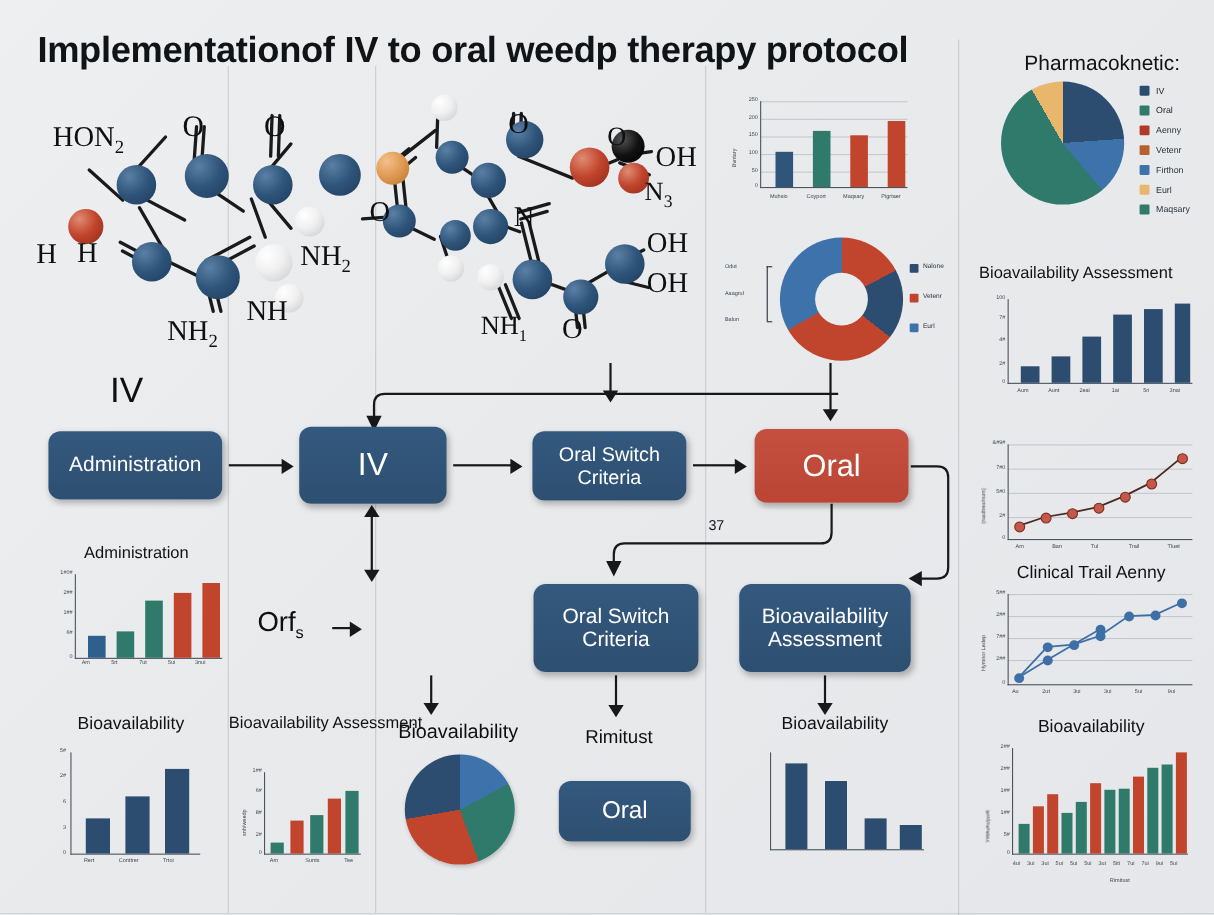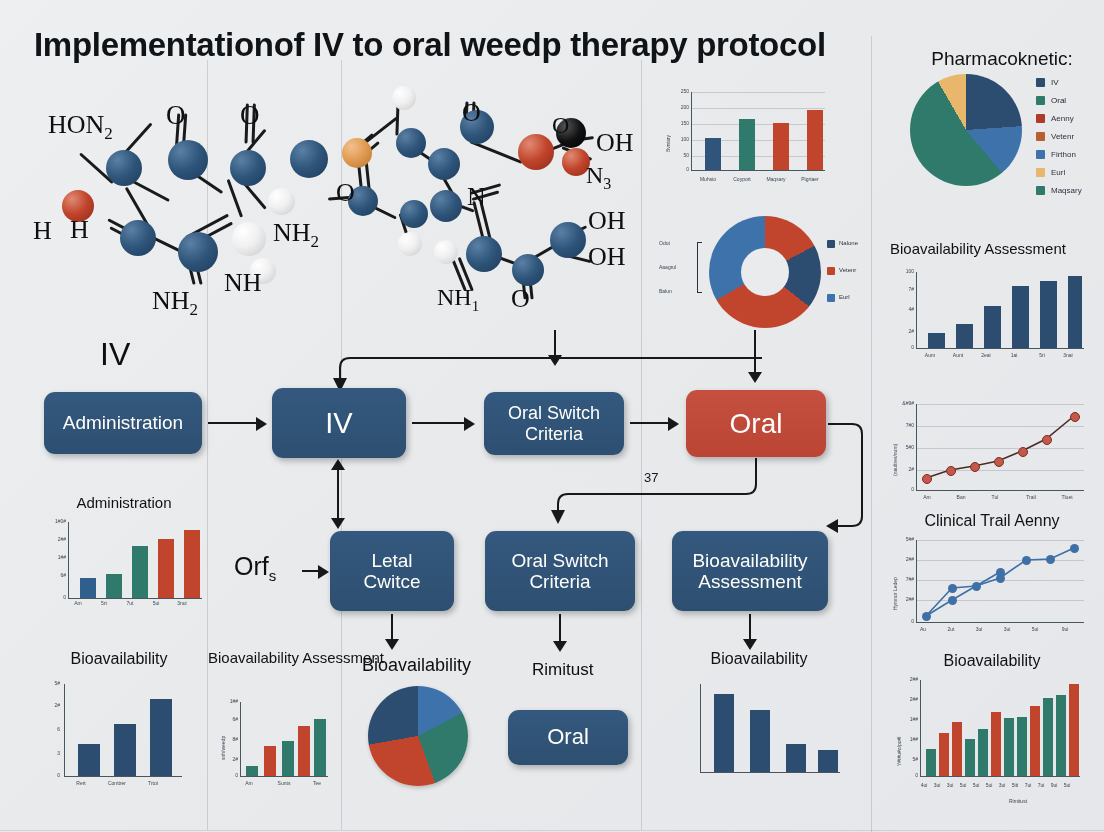--- a/index.html
+++ b/index.html
@@ -445,24 +445,20 @@
 
   <div class="node blue" style="left:484px;top:392px;width:140px;height:63px;font-size:18px;">
     <span style="white-space:pre-line;">Oral Switch
 Criteria</span>
   </div>
 
   <div class="node red" style="left:686px;top:390px;width:140px;height:67px;font-size:28px;">
     <span>Oral</span>
   </div>
 
-  <div class="node blue" style="left:330px;top:531px;width:124px;height:80px;font-size:19px;">
-    <span style="white-space:pre-line;">Letal
-Cwitce</span>
-  </div>
 
   <div class="node blue" style="left:485px;top:531px;width:150px;height:80px;font-size:19px;">
     <span style="white-space:pre-line;">Oral Switch
 Criteria</span>
   </div>
 
   <div class="node blue" style="left:672px;top:531px;width:156px;height:80px;font-size:19px;">
     <span style="white-space:pre-line;">Bioavailability
 Assessment</span>
   </div>

